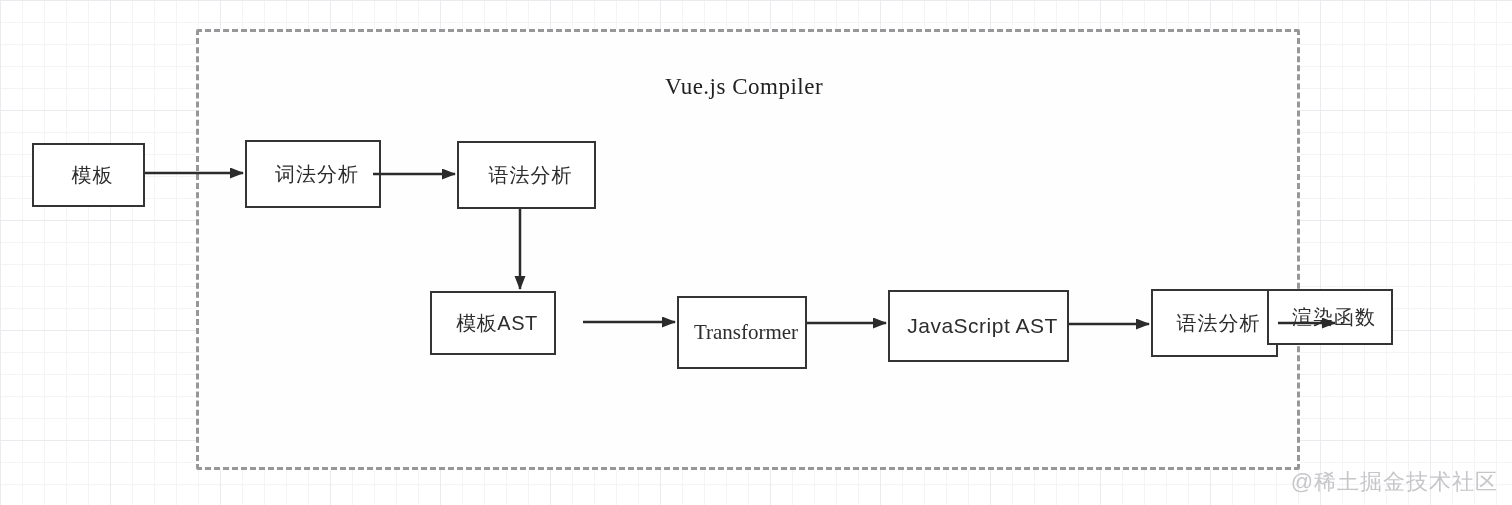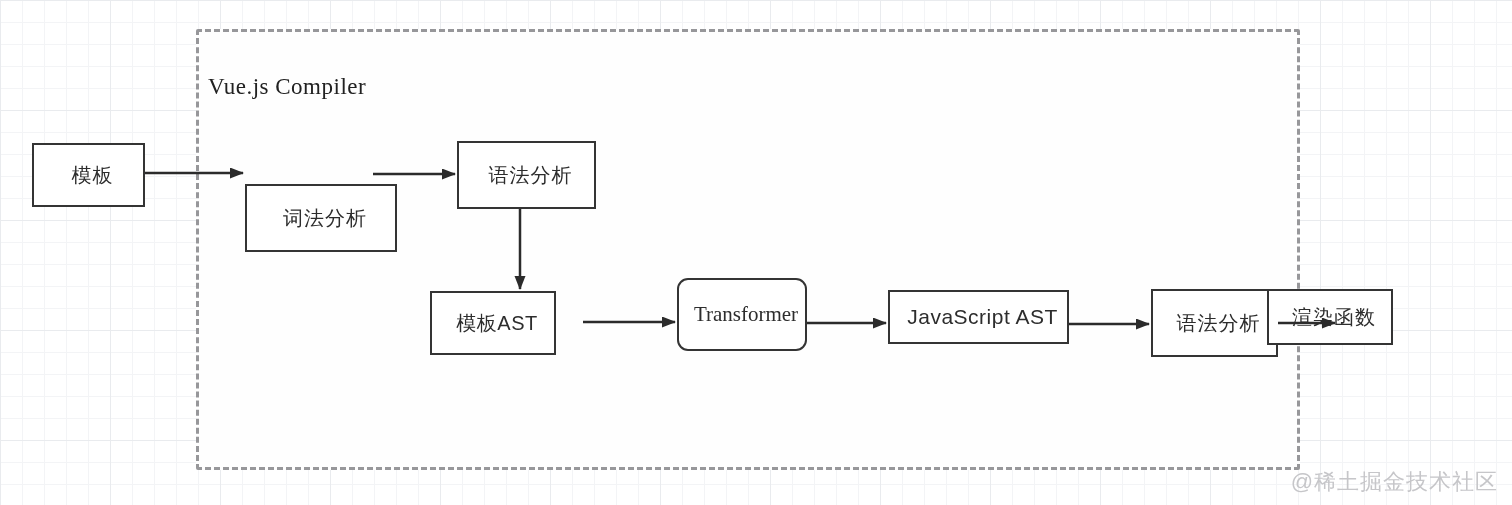--- a/index.html
+++ b/index.html
@@ -20,49 +20,49 @@
     position: absolute;
     left: 196px; top: 29px;
     width: 1104px; height: 441px;
     background: #fefefe;
     border: 3px dashed #97979a;
     border-radius: 2px;
   }
 
   .compiler-title {
     position: absolute;
-    left: 208px; top: 74px;
+    left: 192px; top: 74px;
     width: 1104px;
-    text-align: left;
+    text-align: center;
     font-family: "Liberation Serif", serif;
     font-size: 23px;
     color: #212121;
     letter-spacing: 0.5px;
   }
 
   .node {
     position: absolute;
     background: #ffffff;
     border: 2.5px solid #343434;
     display: flex;
     align-items: center;
     justify-content: center;
     font-size: 20px;
     color: #2d2d2d;
     letter-spacing: 1px;
     white-space: nowrap;
     padding-left: 8px;
   }
   .node-template        { left: 32px;   top: 143px; width: 113px; height: 64px; }
-  .node-lexical         { left: 245px;  top: 140px; width: 152px; height: 68px; margin-top: 44px; }
+  .node-lexical         { left: 245px;  top: 140px; width: 136px; height: 68px; }
   .node-syntax          { left: 457px;  top: 141px; width: 139px; height: 68px; }
   .node-template-ast    { left: 430px;  top: 291px; width: 126px; height: 64px; letter-spacing: 0.5px; }
-  .node-transformer     { left: 677px;  top: 278px; width: 130px; height: 73px;
-                          font-family: "Liberation Serif", serif; font-size: 21px; letter-spacing: 0; border-radius: 11px; }
-  .node-javascript-ast  { left: 888px;  top: 290px; width: 181px; height: 54px; font-size: 21px; letter-spacing: 0.5px; }
+  .node-transformer     { left: 677px;  top: 296px; width: 130px; height: 73px;
+                          font-family: "Liberation Serif", serif; font-size: 21px; letter-spacing: 0; }
+  .node-javascript-ast  { left: 888px;  top: 290px; width: 181px; height: 72px; font-size: 21px; letter-spacing: 0.5px; }
   .node-code-generation { left: 1151px; top: 289px; width: 127px; height: 68px; }
   .node-render-function { left: 1267px; top: 289px; width: 126px; height: 56px; }
 
   .connector-layer {
     position: absolute;
     left: 0; top: 0;
     width: 1512px; height: 505px;
     pointer-events: none;
   }
 

